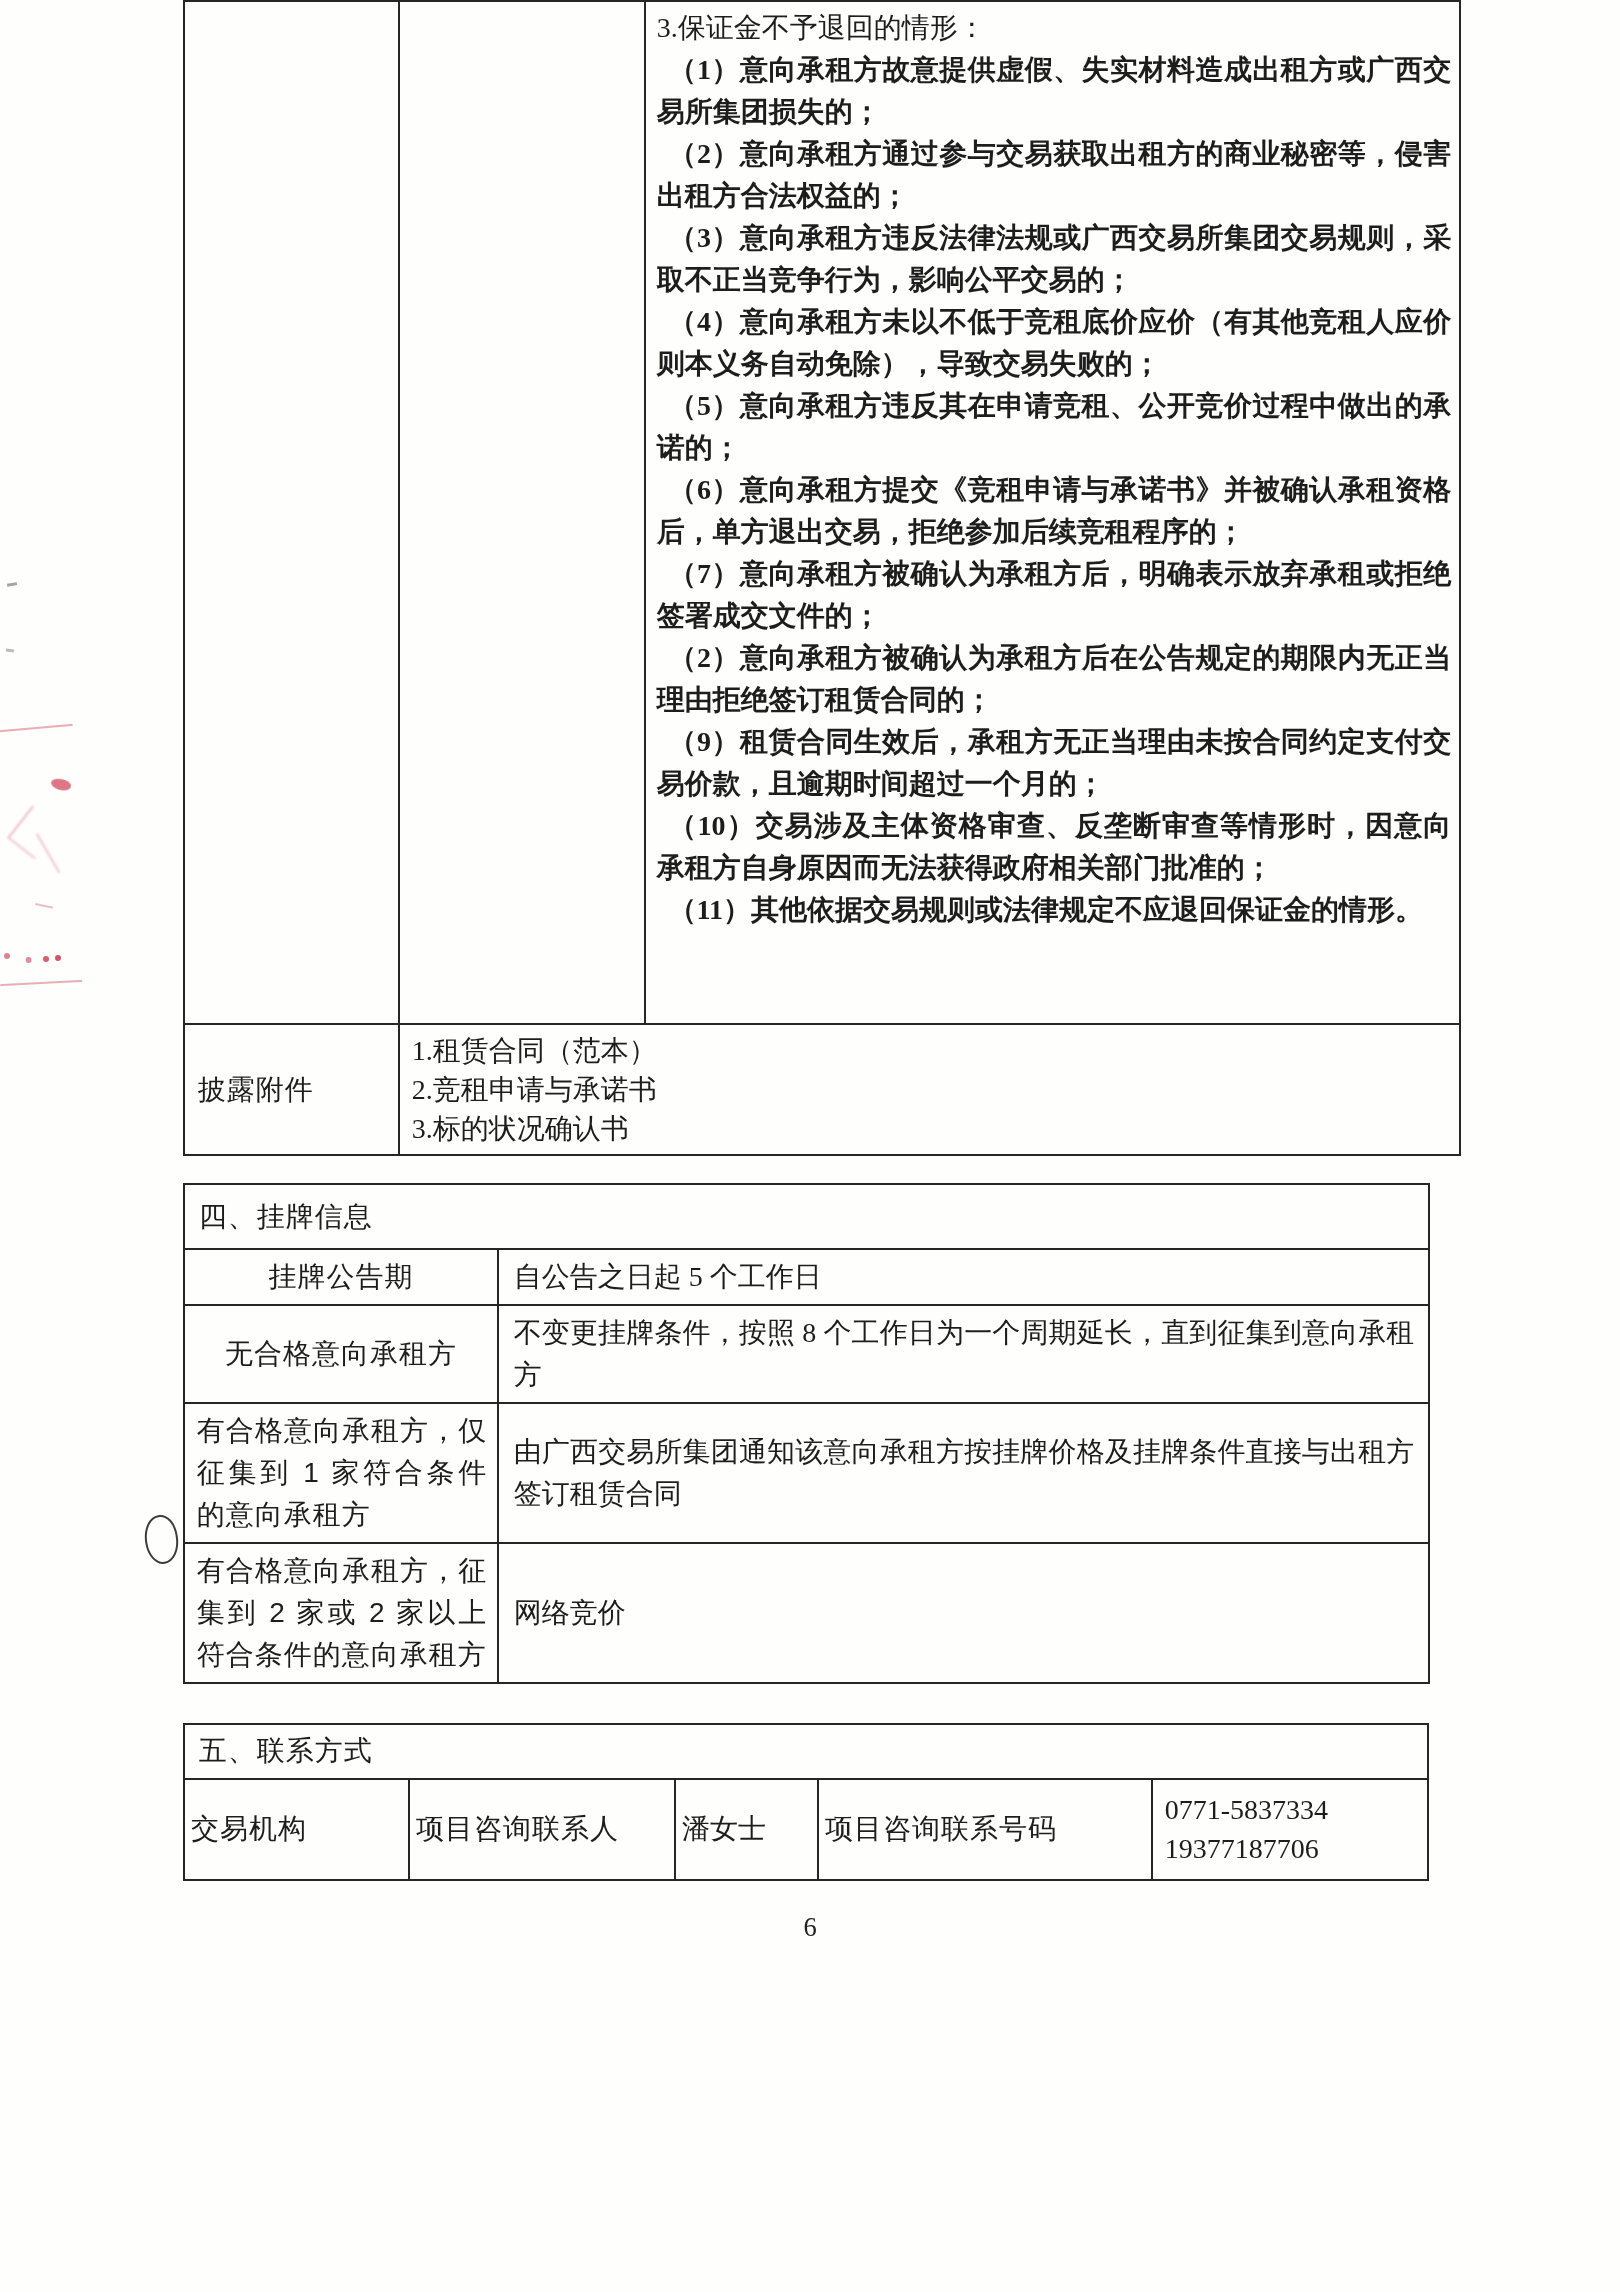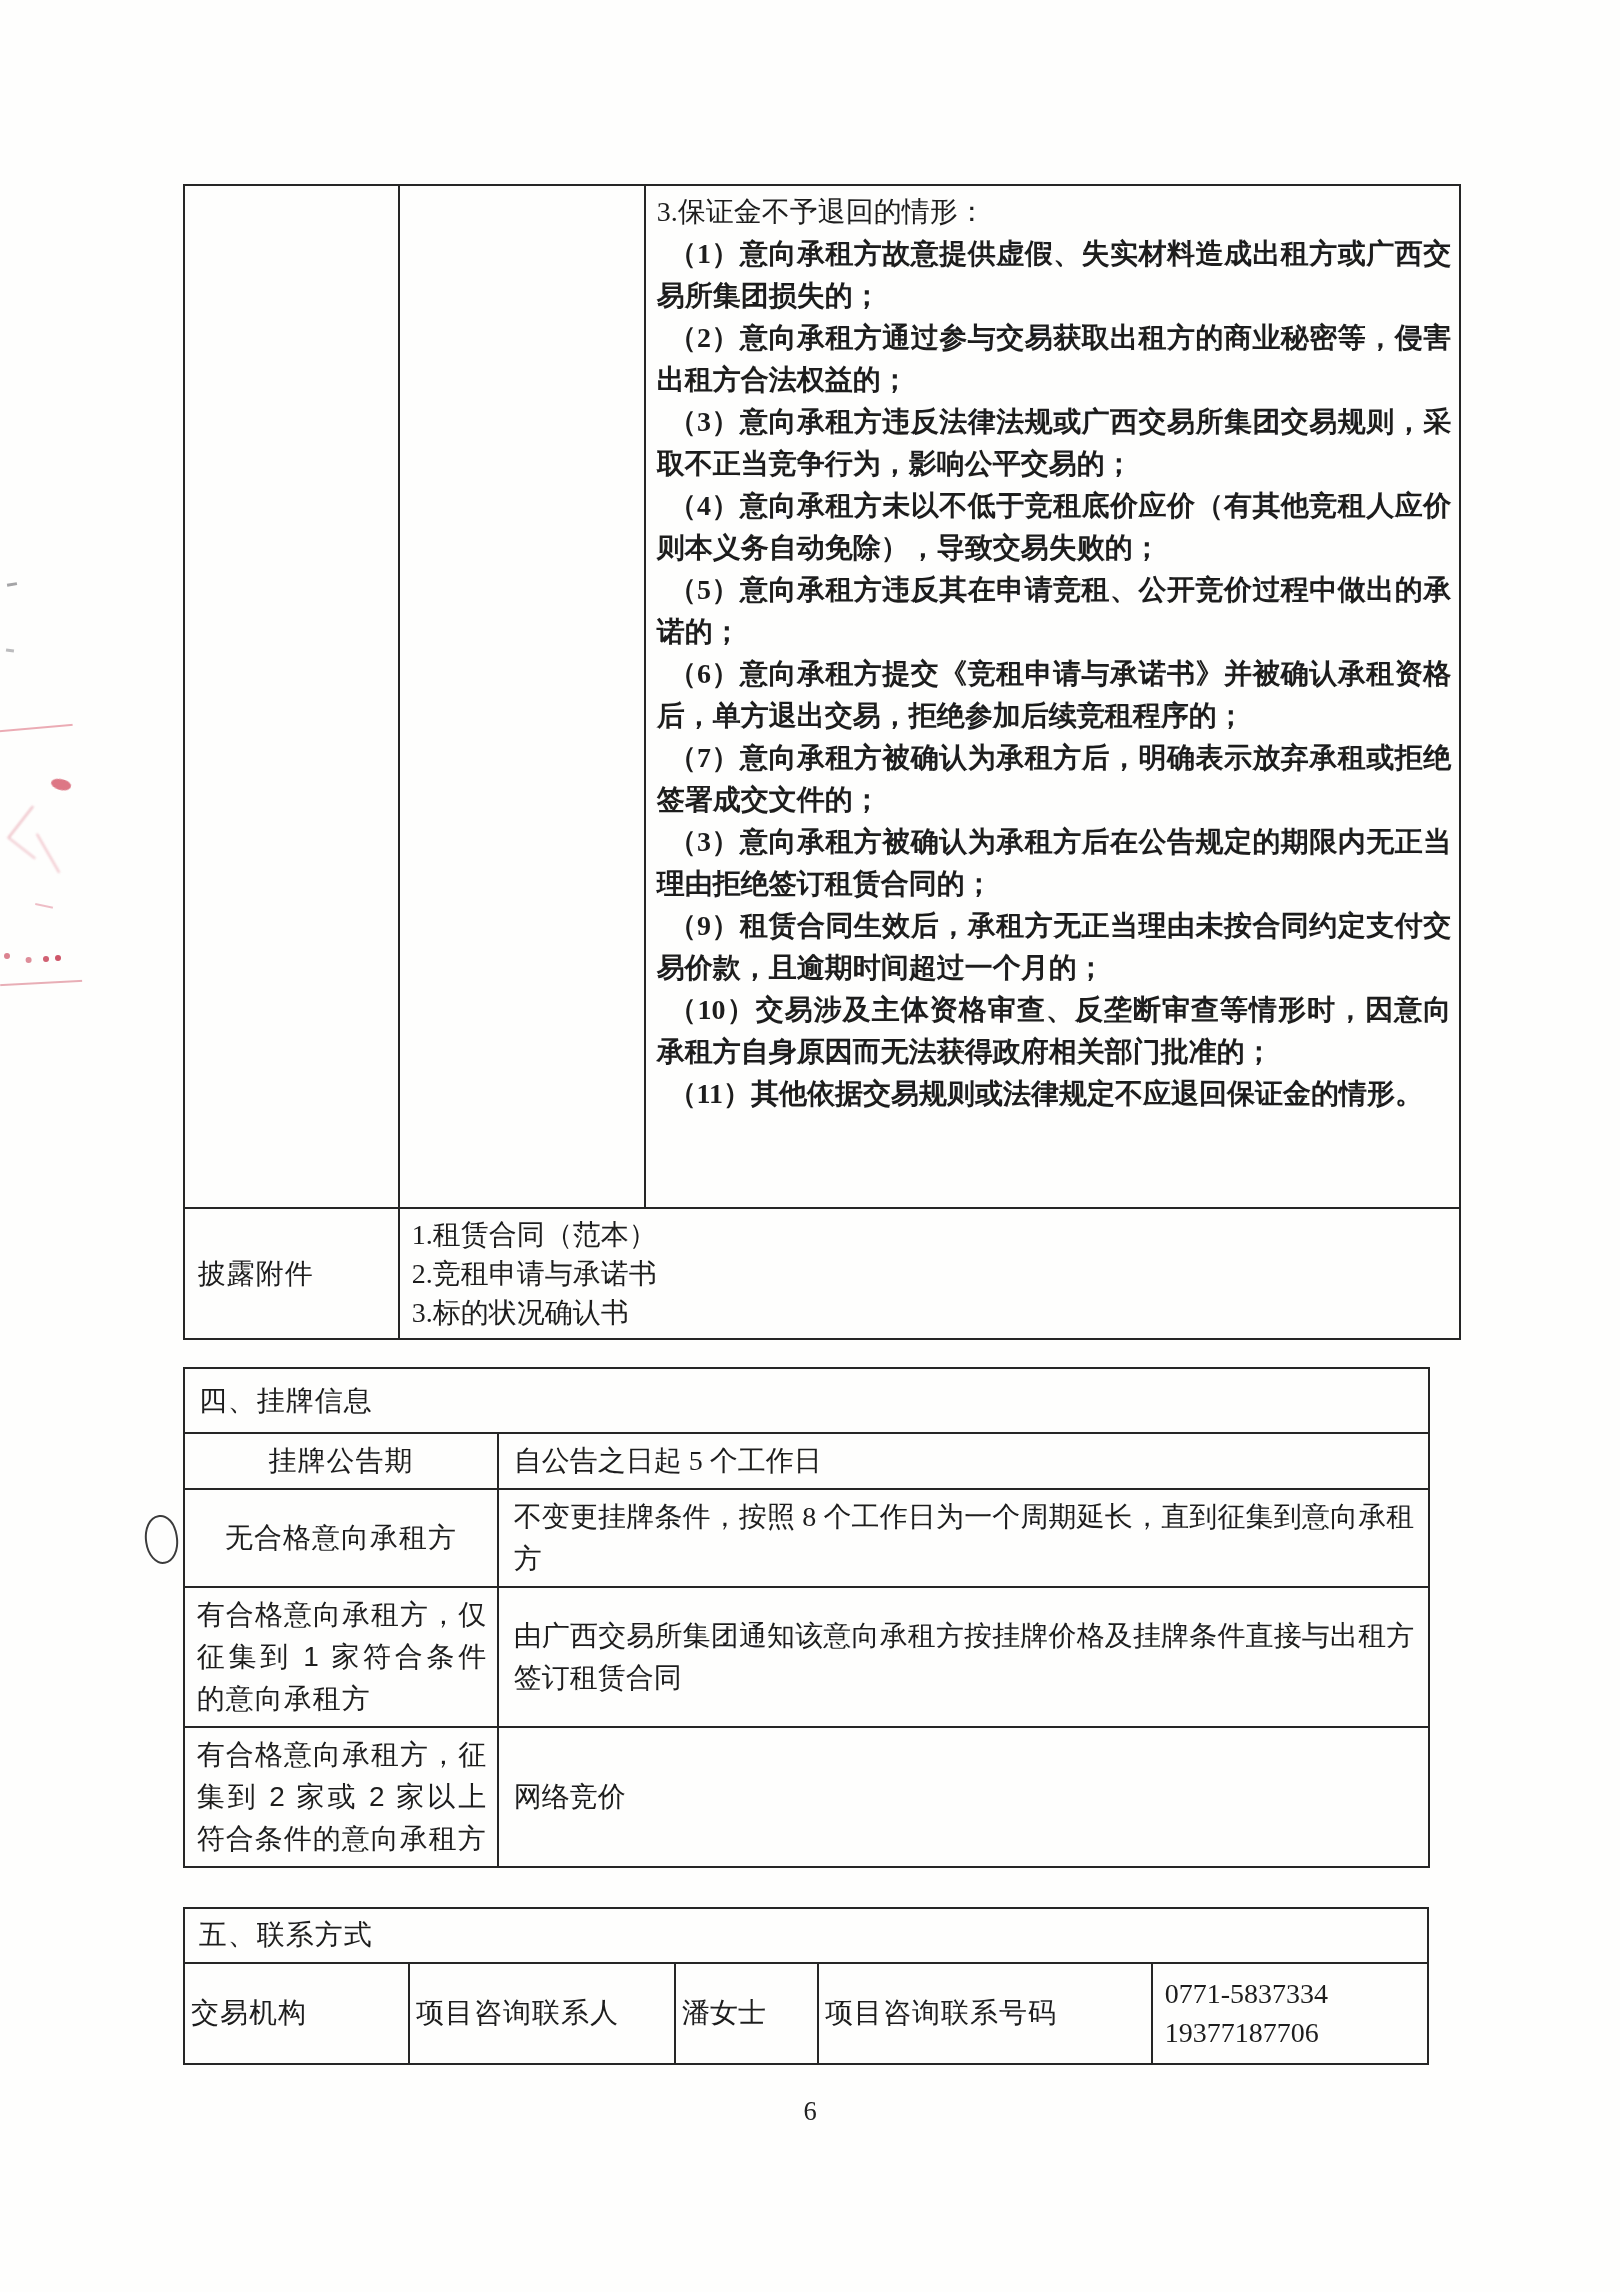--- a/index.html
+++ b/index.html
@@ -24,21 +24,20 @@
   td{
     border:2px solid #262626;
     vertical-align:middle;
     font-size:28px;
     color:#1d1d1d;
     padding:0;
     overflow:hidden;
   }
   .t1{
     margin-left:183px;
-    margin-top:184px;
     width:1276px;
   }
   .t1 td{border-width:2.9px;}
   
   .clause-cell{
     vertical-align:top;
     padding:4.9px 7.8px 3.9px 10.8px;
     line-height:42px;
     text-align:justify;
   }
@@ -201,21 +200,21 @@
       <td></td>
       <td class="clause-cell">
         <p>3.保证金不予退回的情形：</p>
         <p>（1）意向承租方故意提供虚假、失实材料造成出租方或广西交易所集团损失的；</p>
         <p>（2）意向承租方通过参与交易获取出租方的商业秘密等，侵害出租方合法权益的；</p>
         <p>（3）意向承租方违反法律法规或广西交易所集团交易规则，采取不正当竞争行为，影响公平交易的；</p>
         <p>（4）意向承租方未以不低于竞租底价应价（有其他竞租人应价则本义务自动免除），导致交易失败的；</p>
         <p>（5）意向承租方违反其在申请竞租、公开竞价过程中做出的承诺的；</p>
         <p>（6）意向承租方提交《竞租申请与承诺书》并被确认承租资格后，单方退出交易，拒绝参加后续竞租程序的；</p>
         <p>（7）意向承租方被确认为承租方后，明确表示放弃承租或拒绝签署成交文件的；</p>
-        <p>（3）意向承租方被确认为承租方后在公告规定的期限内无正当理由拒绝签订租赁合同的；</p>
+        <p>（2）意向承租方被确认为承租方后在公告规定的期限内无正当理由拒绝签订租赁合同的；</p>
         <p>（9）租赁合同生效后，承租方无正当理由未按合同约定支付交易价款，且逾期时间超过一个月的；</p>
         <p>（10）交易涉及主体资格审查、反垄断审查等情形时，因意向承租方自身原因而无法获得政府相关部门批准的；</p>
         <p>（11）其他依据交易规则或法律规定不应退回保证金的情形。</p>
       </td>
     </tr>
     <tr>
       <td class="disc-label-cell lbl" style="height:129px">披露附件</td>
       <td class="attach-cell" colspan="2">
         <div>1.租赁合同（范本）</div>
         <div>2.竞租申请与承诺书</div>

